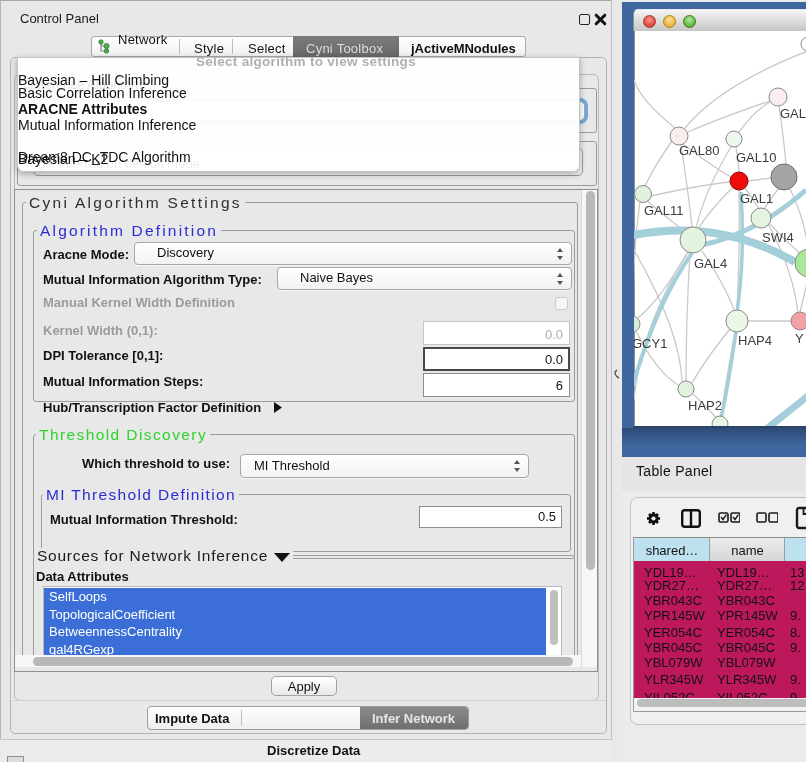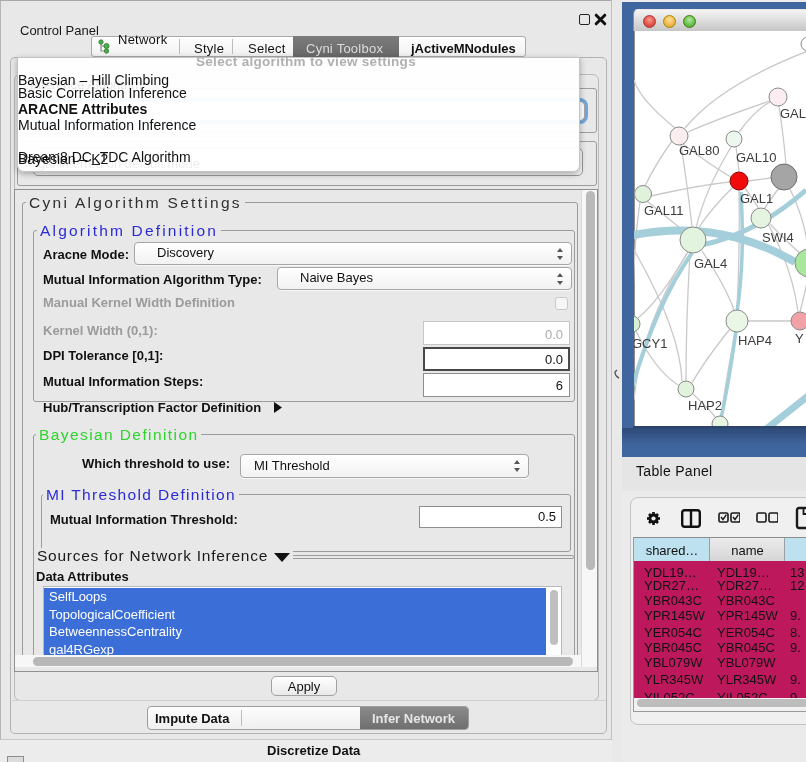--- a/index.html
+++ b/index.html
@@ -15,21 +15,21 @@
   .ar .up{position:absolute;left:0;top:1px;width:0;height:0;border-left:3.5px solid transparent;border-right:3.5px solid transparent;border-bottom:4.5px solid #555;}
   .ar .dn{position:absolute;left:0;bottom:1px;width:0;height:0;border-left:3.5px solid transparent;border-right:3.5px solid transparent;border-top:4.5px solid #555;}
   .inp{position:absolute;background:#fff;}
 </style>
 </head>
 <body>
 
 <div class="abs" style="left:0;top:0;width:612px;height:740px;background:#E8E8E8;border-top:1px solid #A8A8A8;border-left:1px solid #B5B5B5;border-bottom:1px solid #C8C8C8;box-sizing:border-box;"></div>
 <div class="abs" style="left:611px;top:0;width:1px;height:740px;background:#C0C0C0;"></div>
 
-<div class="t" style="left:20px;top:12px;color:#1a1a1a;margin-top:12px;">Control Panel</div>
+<div class="t" style="left:20px;top:12px;color:#1a1a1a;">Control Panel</div>
 <div class="abs" style="left:579px;top:14px;width:9px;height:9px;border:1.6px solid #222;border-radius:2px;"></div>
 <svg class="abs" style="left:594px;top:13px;" width="13" height="13" viewBox="0 0 13 13">
   <path d="M2.2 2.2 L10.8 10.8 M10.8 2.2 L2.2 10.8" stroke="#111" stroke-width="3" stroke-linecap="round"></path>
 </svg>
 
 <div class="abs" style="left:10px;top:57px;width:597px;height:677px;border:1px solid #B3B3B3;border-radius:5px;box-sizing:border-box;background:#E8E8E8;"></div>
 
 <div class="abs" style="left:91px;top:36px;width:435px;height:21px;background:linear-gradient(#FEFEFE,#F1F1F1);border:1px solid #A9A9A9;border-radius:3px;box-sizing:border-box;"></div>
 <div class="abs" style="left:179px;top:39px;width:1px;height:15px;background:#BDBDBD;"></div>
 <div class="abs" style="left:232px;top:39px;width:1px;height:15px;background:#BDBDBD;"></div>
@@ -97,21 +97,21 @@
 <div class="t b" style="left:43px;top:375px;">Mutual Information Steps:</div>
 <div class="inp" style="left:423px;top:373px;width:147px;height:24px;border:1px solid #8E8E8E;box-sizing:border-box;"></div>
 <div class="t" style="left:423px;top:379px;width:140px;text-align:right;">6</div>
 
 <div class="t b" style="left:43px;top:401px;">Hub/Transcription Factor Definition</div>
 <svg class="abs" style="left:272px;top:401px;" width="12" height="13" viewBox="0 0 12 13">
     <path d="M2 1 L10 6.5 L2 12 Z" fill="#111"></path>
   </svg>
 
 <div class="grp" style="left:33px;top:434px;width:540px;height:123px;"></div>
-<div class="t2" style="left:36px;top:427px;letter-spacing:1.41px;color:#2BD52B;">Bayesian Definition</div>
+<div class="t2" style="left:36px;top:427px;letter-spacing:1.41px;color:#2BD52B;">Threshold Discovery</div>
 <div class="t b" style="left:82px;top:457px;">Which threshold to use:</div>
 <div class="combo" style="left:240px;top:454px;width:287px;height:22px;">
   <div class="t" style="left:13px;top:4px;">MI Threshold</div>
     <div class="ar">
       <i class="up"></i>
       <i class="dn"></i>
     </div>
 </div>
 <div class="grp" style="left:41px;top:494px;width:528px;height:56px;"></div>
 <div class="t2" style="left:43px;top:487px;letter-spacing:1.34px;color:#2B2BD5;">MI Threshold Definition</div>

